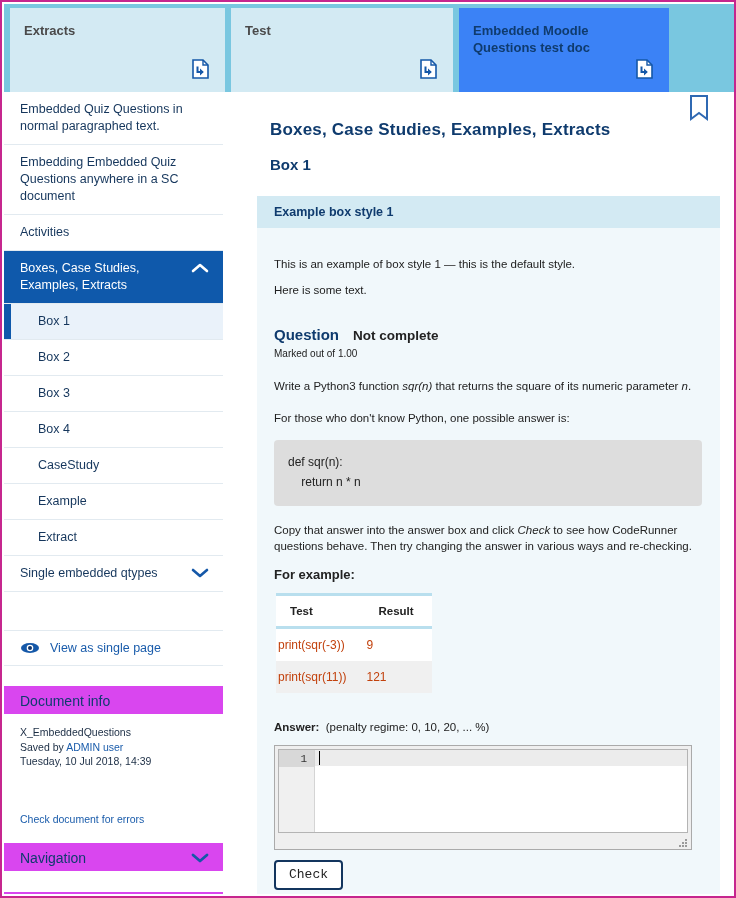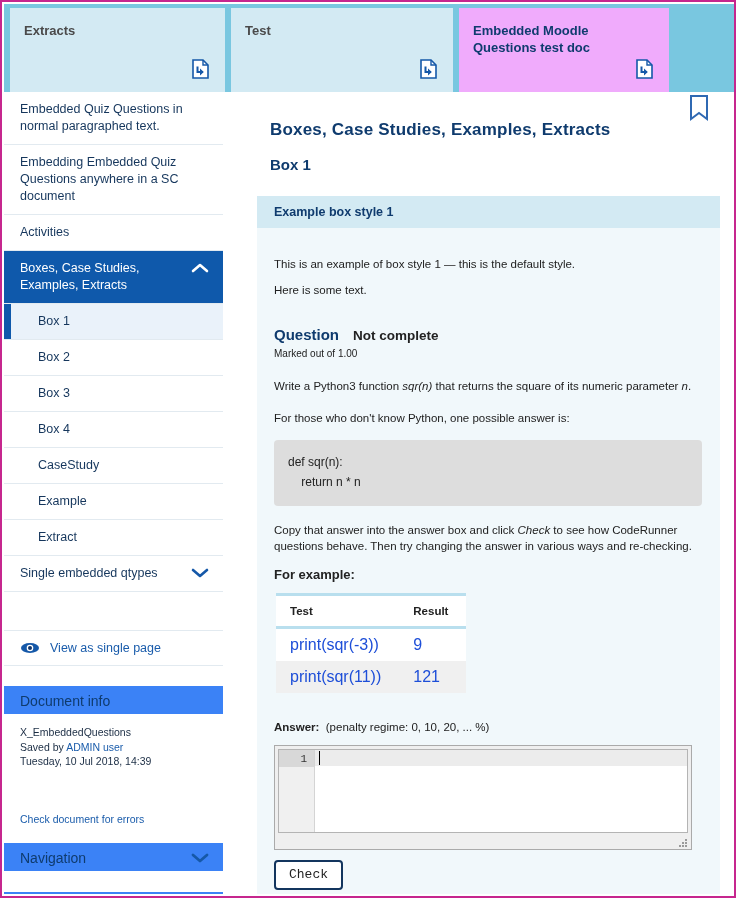--- a/index.html
+++ b/index.html
@@ -38,21 +38,21 @@
     margin: 4px 0 0 6px;
     background: #d3eaf3;
     box-sizing: border-box;
     padding: 14px 14px 0 14px;
     display: flex;
     flex-direction: column;
     justify-content: flex-start;
   }
   .tab.t1 { width: 215px; }
   .tab.t2 { width: 222px; }
-  .tab.t3 { width: 210px; background: #f0abfc; }
+  .tab.t3 { width: 210px; background: #3b82f6; }
   .tab-title {
     font-size: 13px;
     font-weight: bold;
     color: #4a4a4a;
     line-height: 17px;
     letter-spacing: 0px;
   }
   .tab.t3 .tab-title { color: #0f3b6e; }
   .tab-icon {
     position: absolute;
@@ -120,21 +120,21 @@
     border-bottom: 1px solid #e2eaf0;
   }
   .single-page-row .lbl {
     font-size: 12.5px;
     color: #1a5cab;
   }
   .eye-icon { width: 20px; height: 14px; flex: 0 0 auto; }
   .nav-gap { height: 20px; }
 
   .panel-head {
-    background: #3b82f6;
+    background: #d946ef;
     color: #0f3b6e;
     font-size: 14px;
     padding: 7px 14px 8px 16px;
     box-sizing: border-box;
     position: relative;
     height: 28px;
   }
   .panel-head .chev { top: 8px; }
   .docinfo-body {
     padding: 11px 16px 0 16px;
@@ -258,23 +258,23 @@
   table.tests th {
     text-align: left;
     font-size: 11.5px;
     font-weight: bold;
     color: #222222;
     padding: 7px 18px 7px 14px;
     border-bottom: 3px solid #b9dfee;
     white-space: nowrap;
   }
   table.tests td {
-    font-size: 16px;
-    color: #1d4ed8;
-    padding: 8px 18px 8px 14px;
+    font-size: 12px;
+    color: #c2410c;
+    padding: 8px 18px 8px 2px;
     white-space: nowrap;
   }
   table.tests tr.r2 td { background: #f0f0f0; }
 
   .answer-label {
     margin: 26px 0 0 0;
     font-size: 11.5px;
     color: #222222;
   }
   .answer-label b { font-weight: bold; }

